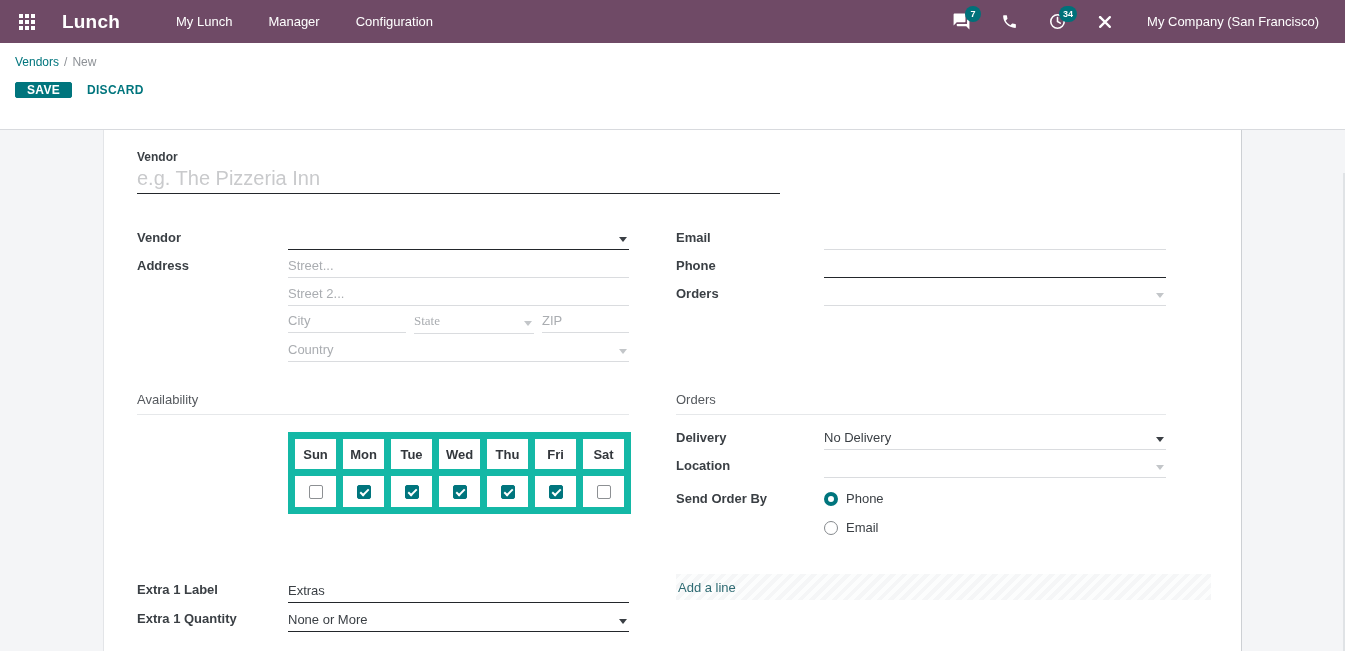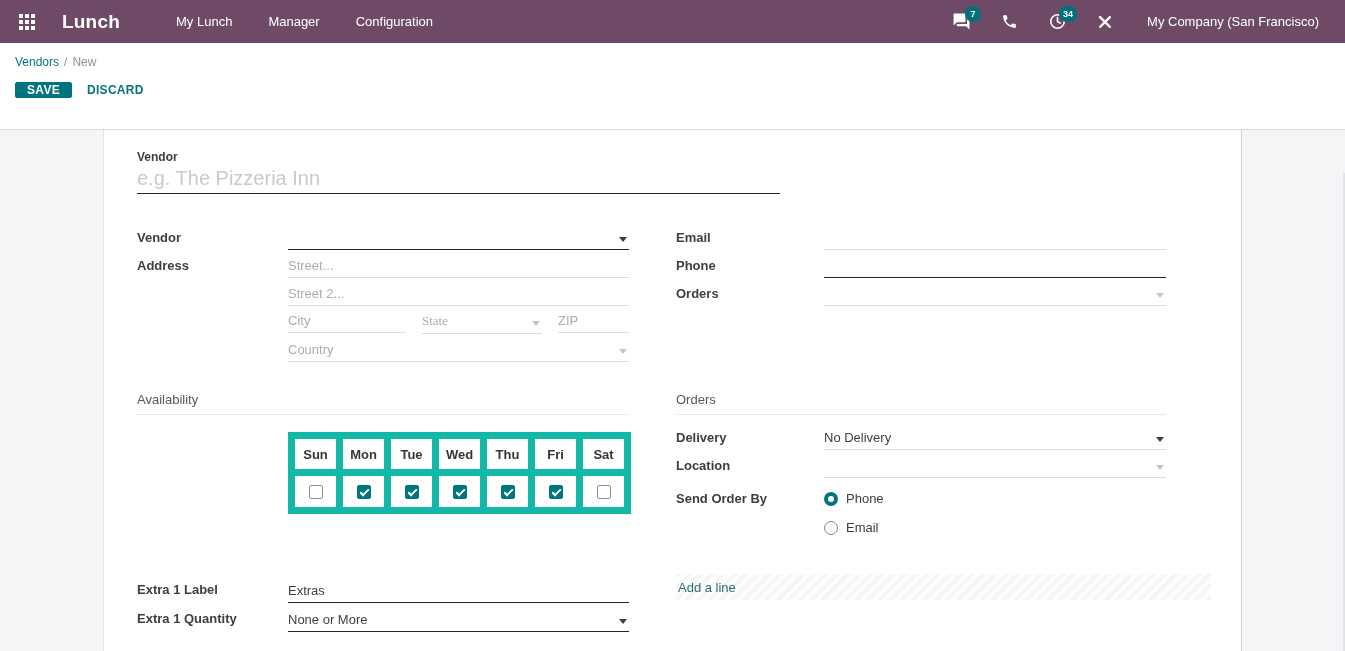--- a/index.html
+++ b/index.html
@@ -58,21 +58,21 @@
   .col-right .frow .lbl { width:148px; flex:0 0 148px; }
   .fld { flex:1; position:relative; }
   .col-left .fld { max-width:341px; }
   .col-right .fld { max-width:342px; margin-right:45px; }
   .line-input { width:100%; border:none; border-bottom:1px solid #dadcdf; outline:none; font-size:13px; color:#3a3f44; padding:2px 0 4px 0; background:transparent; font-family:inherit; }
   .line-input::placeholder { color:#aaadb1; }
   .dropdown { border-bottom:1px solid #dadcdf; padding:2px 14px 4px 0; min-height:22px; font-size:13px; color:#3a3f44; cursor:pointer; position:relative; }
   .dropdown.dark { border-bottom-color:#23272b; }
   .caret { position:absolute; right:2px; top:50%; margin-top:-2px; width:0; height:0; border-left:4px solid transparent; border-right:4px solid transparent; border-top:5px solid #3a3f44; }
   .caret.light { border-top-color:#c3c6c9; }
-  .addr-split { display:flex; gap:16px; }
+  .addr-split { display:flex; gap:8px; }
   .addr-split .city { flex:0 0 118px; }
   .addr-split .state { flex:0 0 120px; }
   .addr-split .zip { flex:1; }
 
   .fields-block { min-height:140px; }
 
   
   .section-title { margin-top:30px; font-size:13px; color:#55595e; padding-bottom:7px; border-bottom:1px solid #e6e8ea; }
   .col-left .section-title { width:492px; }
   .col-right .section-title { width:490px; }

